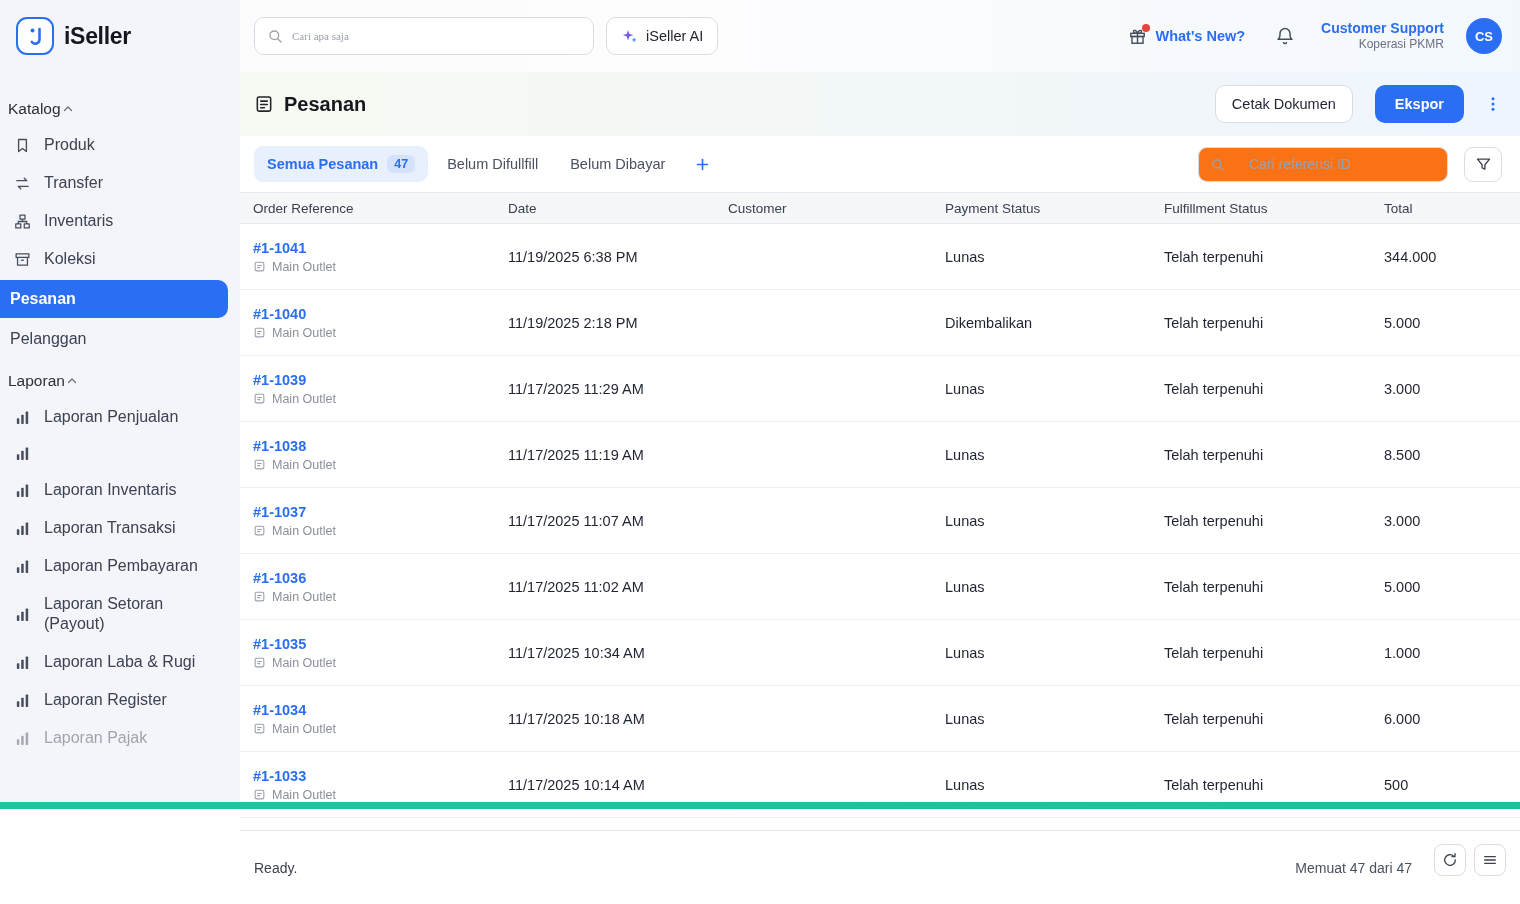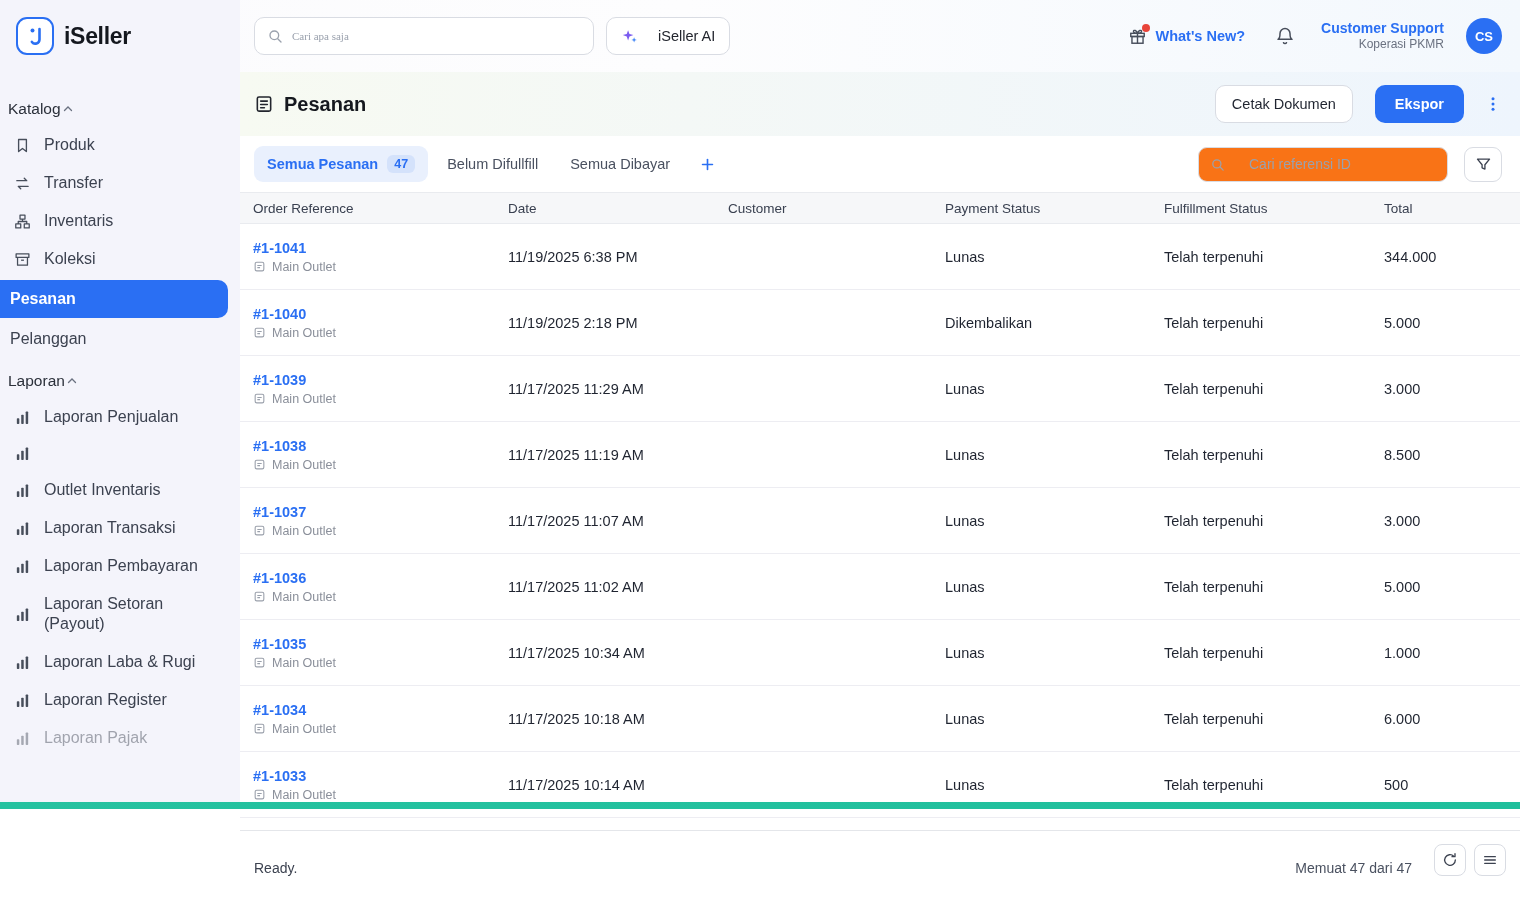--- a/index.html
+++ b/index.html
@@ -8,21 +8,21 @@
 
   
   .topbar{flex:0 0 72px;display:flex;align-items:stretch;background:linear-gradient(90deg,#fbfbfd 0%,#fdfdfe 45%,#f3f8fd 100%)}
   .topbar-left{width:240px;flex:0 0 240px;background:#f4f4fb;display:flex;align-items:center;gap:10px;padding-left:16px}
   .logo-mark{width:38px;height:38px;border:2.5px solid #2a6ff3;border-radius:11px;display:flex;align-items:center;justify-content:center;background:#fff}
   .brand{font-size:23px;font-weight:700;color:#14171e;letter-spacing:-0.3px}
   .topbar-main{flex:1;display:flex;align-items:center;padding:0 18px 0 14px;gap:12px}
   .search-box{display:flex;align-items:center;gap:9px;width:340px;height:38px;border:1px solid #d9dce3;border-radius:10px;background:#fff;padding:0 12px;color:#9aa1ad}
   .search-box input{border:none;outline:none;flex:1;font-size:11px;font-family:Liberation Serif, serif;color:#8b5cf6;background:transparent}
   .search-box input::placeholder{color:#9aa1ad}
-  .btn-ai{display:flex;align-items:center;gap:20px;height:38px;padding:0 14px;border:1px solid #d9dce3;border-radius:10px;background:#fff;font-size:14.5px;color:#23262e;cursor:pointer}
+  .btn-ai{display:flex;align-items:center;gap:8px;height:38px;padding:0 14px;border:1px solid #d9dce3;border-radius:10px;background:#fff;font-size:14.5px;color:#23262e;cursor:pointer}
   .tb-spacer{flex:1}
   .whats-new{display:flex;align-items:center;gap:8px;cursor:pointer}
   .gift-wrap{position:relative;display:flex;color:#474e5b}
   .red-dot{position:absolute;top:-3px;right:-3px;width:8px;height:8px;border-radius:50%;background:#e8443a}
   .whats-new-label{color:#2a6ff3;font-weight:700;font-size:14.5px}
   .bell{color:#474e5b;margin:0 14px 0 18px;cursor:pointer;display:flex}
   .account{display:flex;flex-direction:column;align-items:flex-end;line-height:1.25;margin-right:10px}
   .account-name{color:#2a6ff3;font-weight:700;font-size:14px}
   .account-org{color:#6a7180;font-size:12px}
   .avatar{width:36px;height:36px;border-radius:50%;background:#2a6ff3;color:#fff;font-weight:700;font-size:13px;display:flex;align-items:center;justify-content:center;cursor:pointer}
@@ -227,21 +227,21 @@
           </span>
       </div>
       <div class="side-item">
         <span class="s-ic">
             <svg width="17" height="17" viewBox="0 0 24 24" fill="currentColor">
               <rect x="4" y="13" width="3.5" height="8" rx="1"></rect>
               <rect x="10.2" y="8" width="3.5" height="13" rx="1"></rect>
               <rect x="16.5" y="3.5" width="3.5" height="17.5" rx="1"></rect>
             </svg>
           </span>
-        <span>Outlet Inventaris</span>
+        <span>Laporan Inventaris</span>
       </div>
       <div class="side-item">
         <span class="s-ic">
             <svg width="17" height="17" viewBox="0 0 24 24" fill="currentColor">
               <rect x="4" y="13" width="3.5" height="8" rx="1"></rect>
               <rect x="10.2" y="8" width="3.5" height="13" rx="1"></rect>
               <rect x="16.5" y="3.5" width="3.5" height="17.5" rx="1"></rect>
             </svg>
           </span>
         <span>Laporan Transaksi</span>
@@ -324,21 +324,21 @@
 
       <div class="tabs-row">
         <div class="tab active">
           <span>Semua Pesanan</span>
           <span class="tab-badge">47</span>
         </div>
         <div class="tab">
           <span>Belum Difullfill</span>
         </div>
         <div class="tab">
-          <span>Semua Dibayar</span>
+          <span>Belum Dibayar</span>
         </div>
         <span class="tab-add">
           <svg width="17" height="17" viewBox="0 0 24 24" fill="none" stroke="currentColor" stroke-width="2.3" stroke-linecap="round">
               <line x1="12" y1="5" x2="12" y2="19"></line>
               <line x1="5" y1="12" x2="19" y2="12"></line>
             </svg>
         </span>
         <div class="tabs-spacer"></div>
         <div class="ref-search">
           <span style="display:flex">

